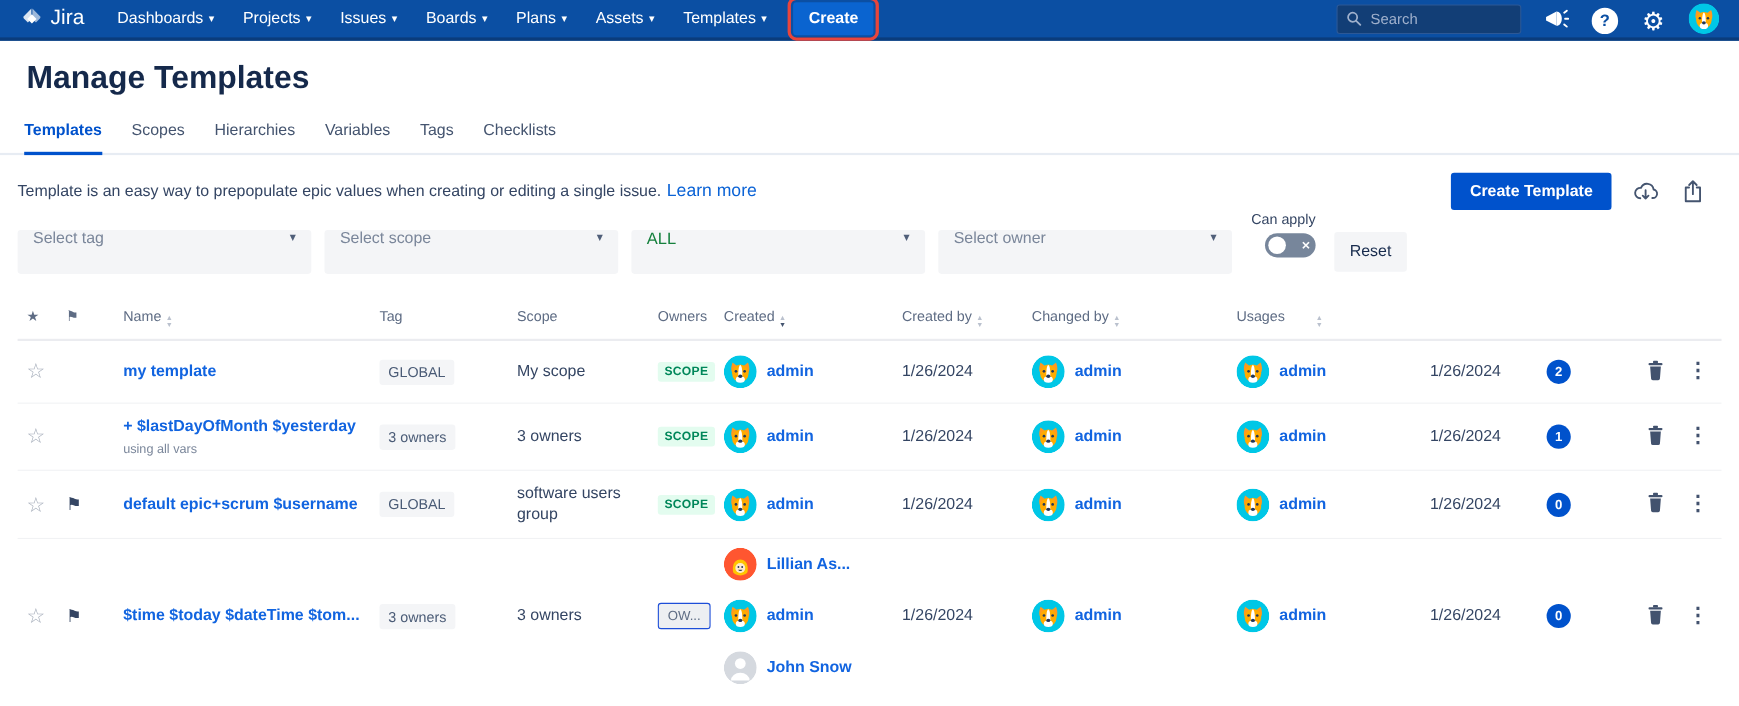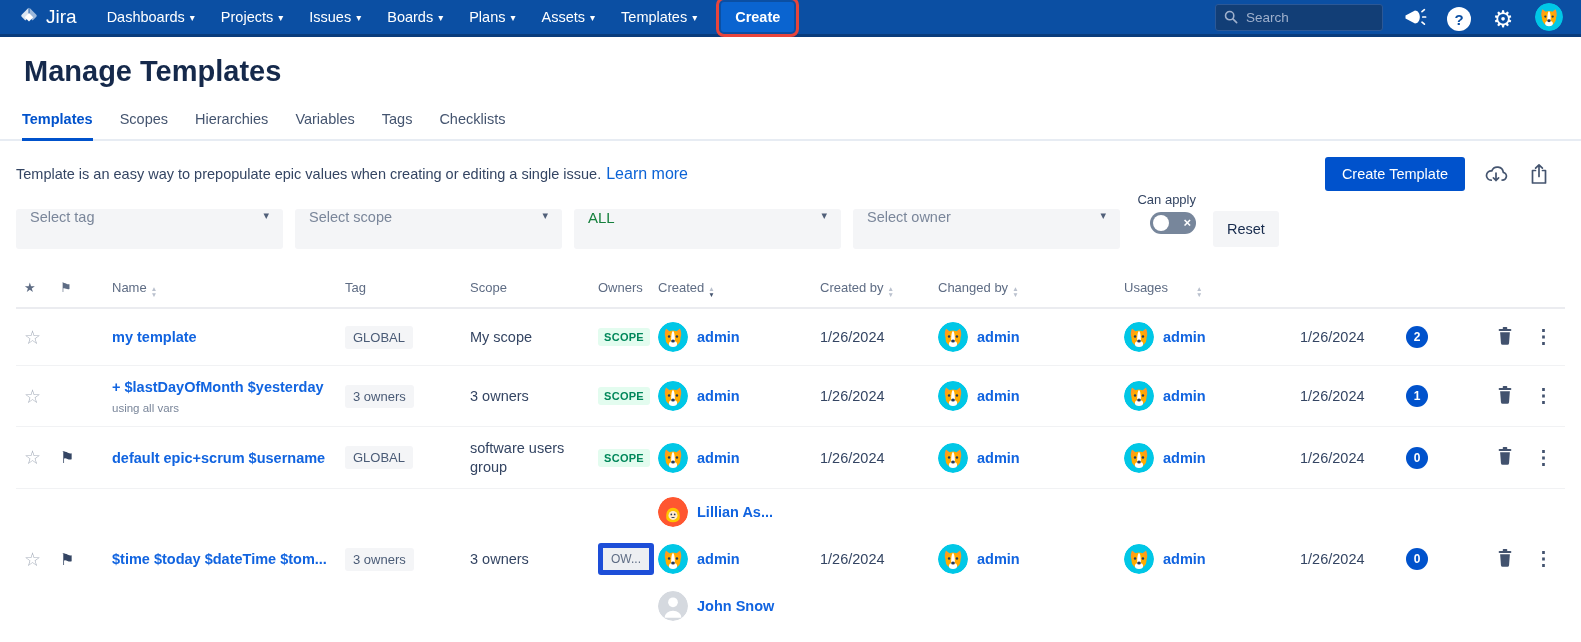--- a/index.html
+++ b/index.html
@@ -39,21 +39,21 @@
   .tab { font-size: 14.5px; color: #44546F; padding: 6px 0 12px; cursor: pointer; position: relative; }
   .tab.active { color: #0052CC; font-weight: 700; }
   .tab.active::after { content: ""; position: absolute; left: 0; right: 0; bottom: -2px; height: 3px; background: #0052CC; }
 
   
   .desc-row { display: flex; align-items: center; padding: 0 30px 0 16px; margin-top: 14px; height: 38px; }
   .desc-text { font-size: 14.5px; color: #344563; }
   .learn-more { color: #0B63D6; text-decoration: none; margin-left: 5px; cursor: pointer; }
   .desc-actions { margin-left: auto; display: flex; align-items: center; gap: 19px; }
   .create-template-btn { background: #0052CC; color: #fff; border: none; border-radius: 3px;
-    font-size: 14.5px; font-weight: 400; padding: 9px 17px; cursor: pointer; font-family: inherit; }
+    font-size: 14.5px; font-weight: 700; padding: 9px 17px; cursor: pointer; font-family: inherit; }
   .tool-icon { width: 24px; height: 24px; cursor: pointer; }
 
   
   .filters { display: flex; align-items: center; padding: 0 30px 0 16px; margin-top: 16px; height: 40px; }
   .f-field { width: 267px; height: 40px; background: #F4F5F7; border-radius: 3px; border: none;
     font-size: 14.5px; color: #344563; padding: 0 14px; margin-right: 12px; font-family: inherit; }
   .f-field::placeholder { color: #7A869A; }
   .f-select { width: 267px; height: 40px; background: #F4F5F7; border-radius: 3px; margin-right: 12px;
     display: flex; justify-content: space-between; padding: 0 14px; cursor: pointer; }
   .f-select .ph { font-size: 14.5px; color: #7A869A; }
@@ -82,21 +82,21 @@
 
   .trow { border-bottom: 1px solid #F1F2F4; align-items: center; }
   .cell { display: flex; align-items: center; }
   .c-star { padding-left: 8px; }
   .star-o { font-size: 19px; color: #A5ADBA; cursor: pointer; }
   .flag-f { font-size: 16px; color: #344563; cursor: pointer; }
   .tlink { color: #1164E0; font-weight: 600; font-size: 14.5px; text-decoration: none; cursor: pointer; }
   .subtitle { font-size: 11.5px; color: #7A869A; margin-top: 7px; }
   .c-name.stacked { flex-direction: column; align-items: flex-start; justify-content: center; }
   .badge { background: #F4F5F7; color: #4A5B76; font-size: 13px; padding: 4px 8px; border-radius: 3px; white-space: nowrap; }
-  .badge.bordered { background: #EDEFF2; border: 5px solid #1d4ed8; color: #5E6C84; font-size: 12px; }
+  .badge.bordered { background: #EDEFF2; border: 1px solid #1d4ed8; color: #5E6C84; font-size: 12px; }
   .scope-badge { background: #E3FCEF; color: #00875A; font-size: 11px; font-weight: 700; letter-spacing: .3px;
     padding: 3px 6px; border-radius: 3px; white-space: nowrap; }
   .plain { font-size: 14.5px; color: #344563; }
   .wrap2 { width: 105px; line-height: 19px; }
   .owner { display: flex; align-items: center; gap: 9px; }
   .owner a { color: #1164E0; font-weight: 600; font-size: 14.5px; text-decoration: none; cursor: pointer; white-space: nowrap; }
   .date { font-size: 14.5px; color: #344563; }
   .usage-badge { width: 22px; height: 22px; border-radius: 50%; background: #0052CC; color: #fff;
     font-size: 12px; font-weight: 700; display: flex; align-items: center; justify-content: center; cursor: pointer; }
   .c-actions { gap: 20px; padding-left: 6px; }

